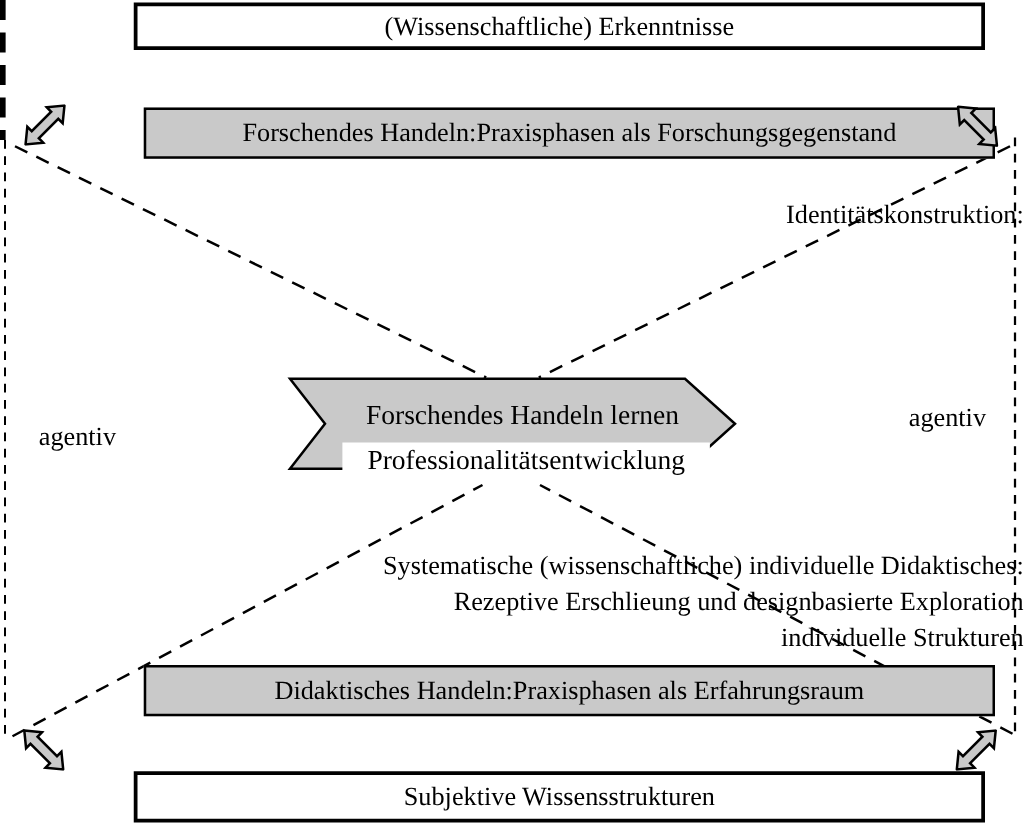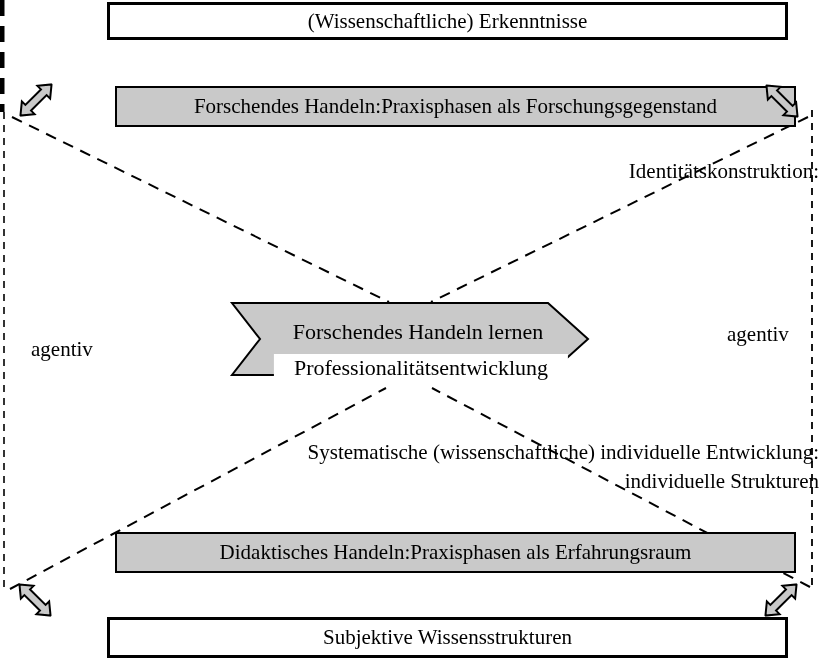--- a/index.html
+++ b/index.html
@@ -90,21 +90,22 @@
 
   <div class="box white tbox-bottom-white">
     <span>Subjektive Wissensstrukturen</span>
   </div>
 
   <div class="annot annot-identity">
     <div>Identitätskonstruktion:</div>
   </div>
 
   <div class="annot annot-development">
-    <div>Systematische (wissenschaftliche) individuelle Entwicklung:</div>
+    <div>Systematische (wissenschaftliche) individuelle Didaktisches:</div>
+    <div>Rezeptive Erschlieung und designbasierte Exploration</div>
     <div>individuelle Strukturen</div>
   </div>
 
   <div class="axis-word axis-left">agentiv</div>
   <div class="axis-word axis-right">agentiv</div>
 
   <div class="arrow-main-label">Forschendes Handeln lernen</div>
   <div class="arrow-sub-label">Professionalitätsentwicklung</div>
 
   <div class="corner-arrow ca-tl">

